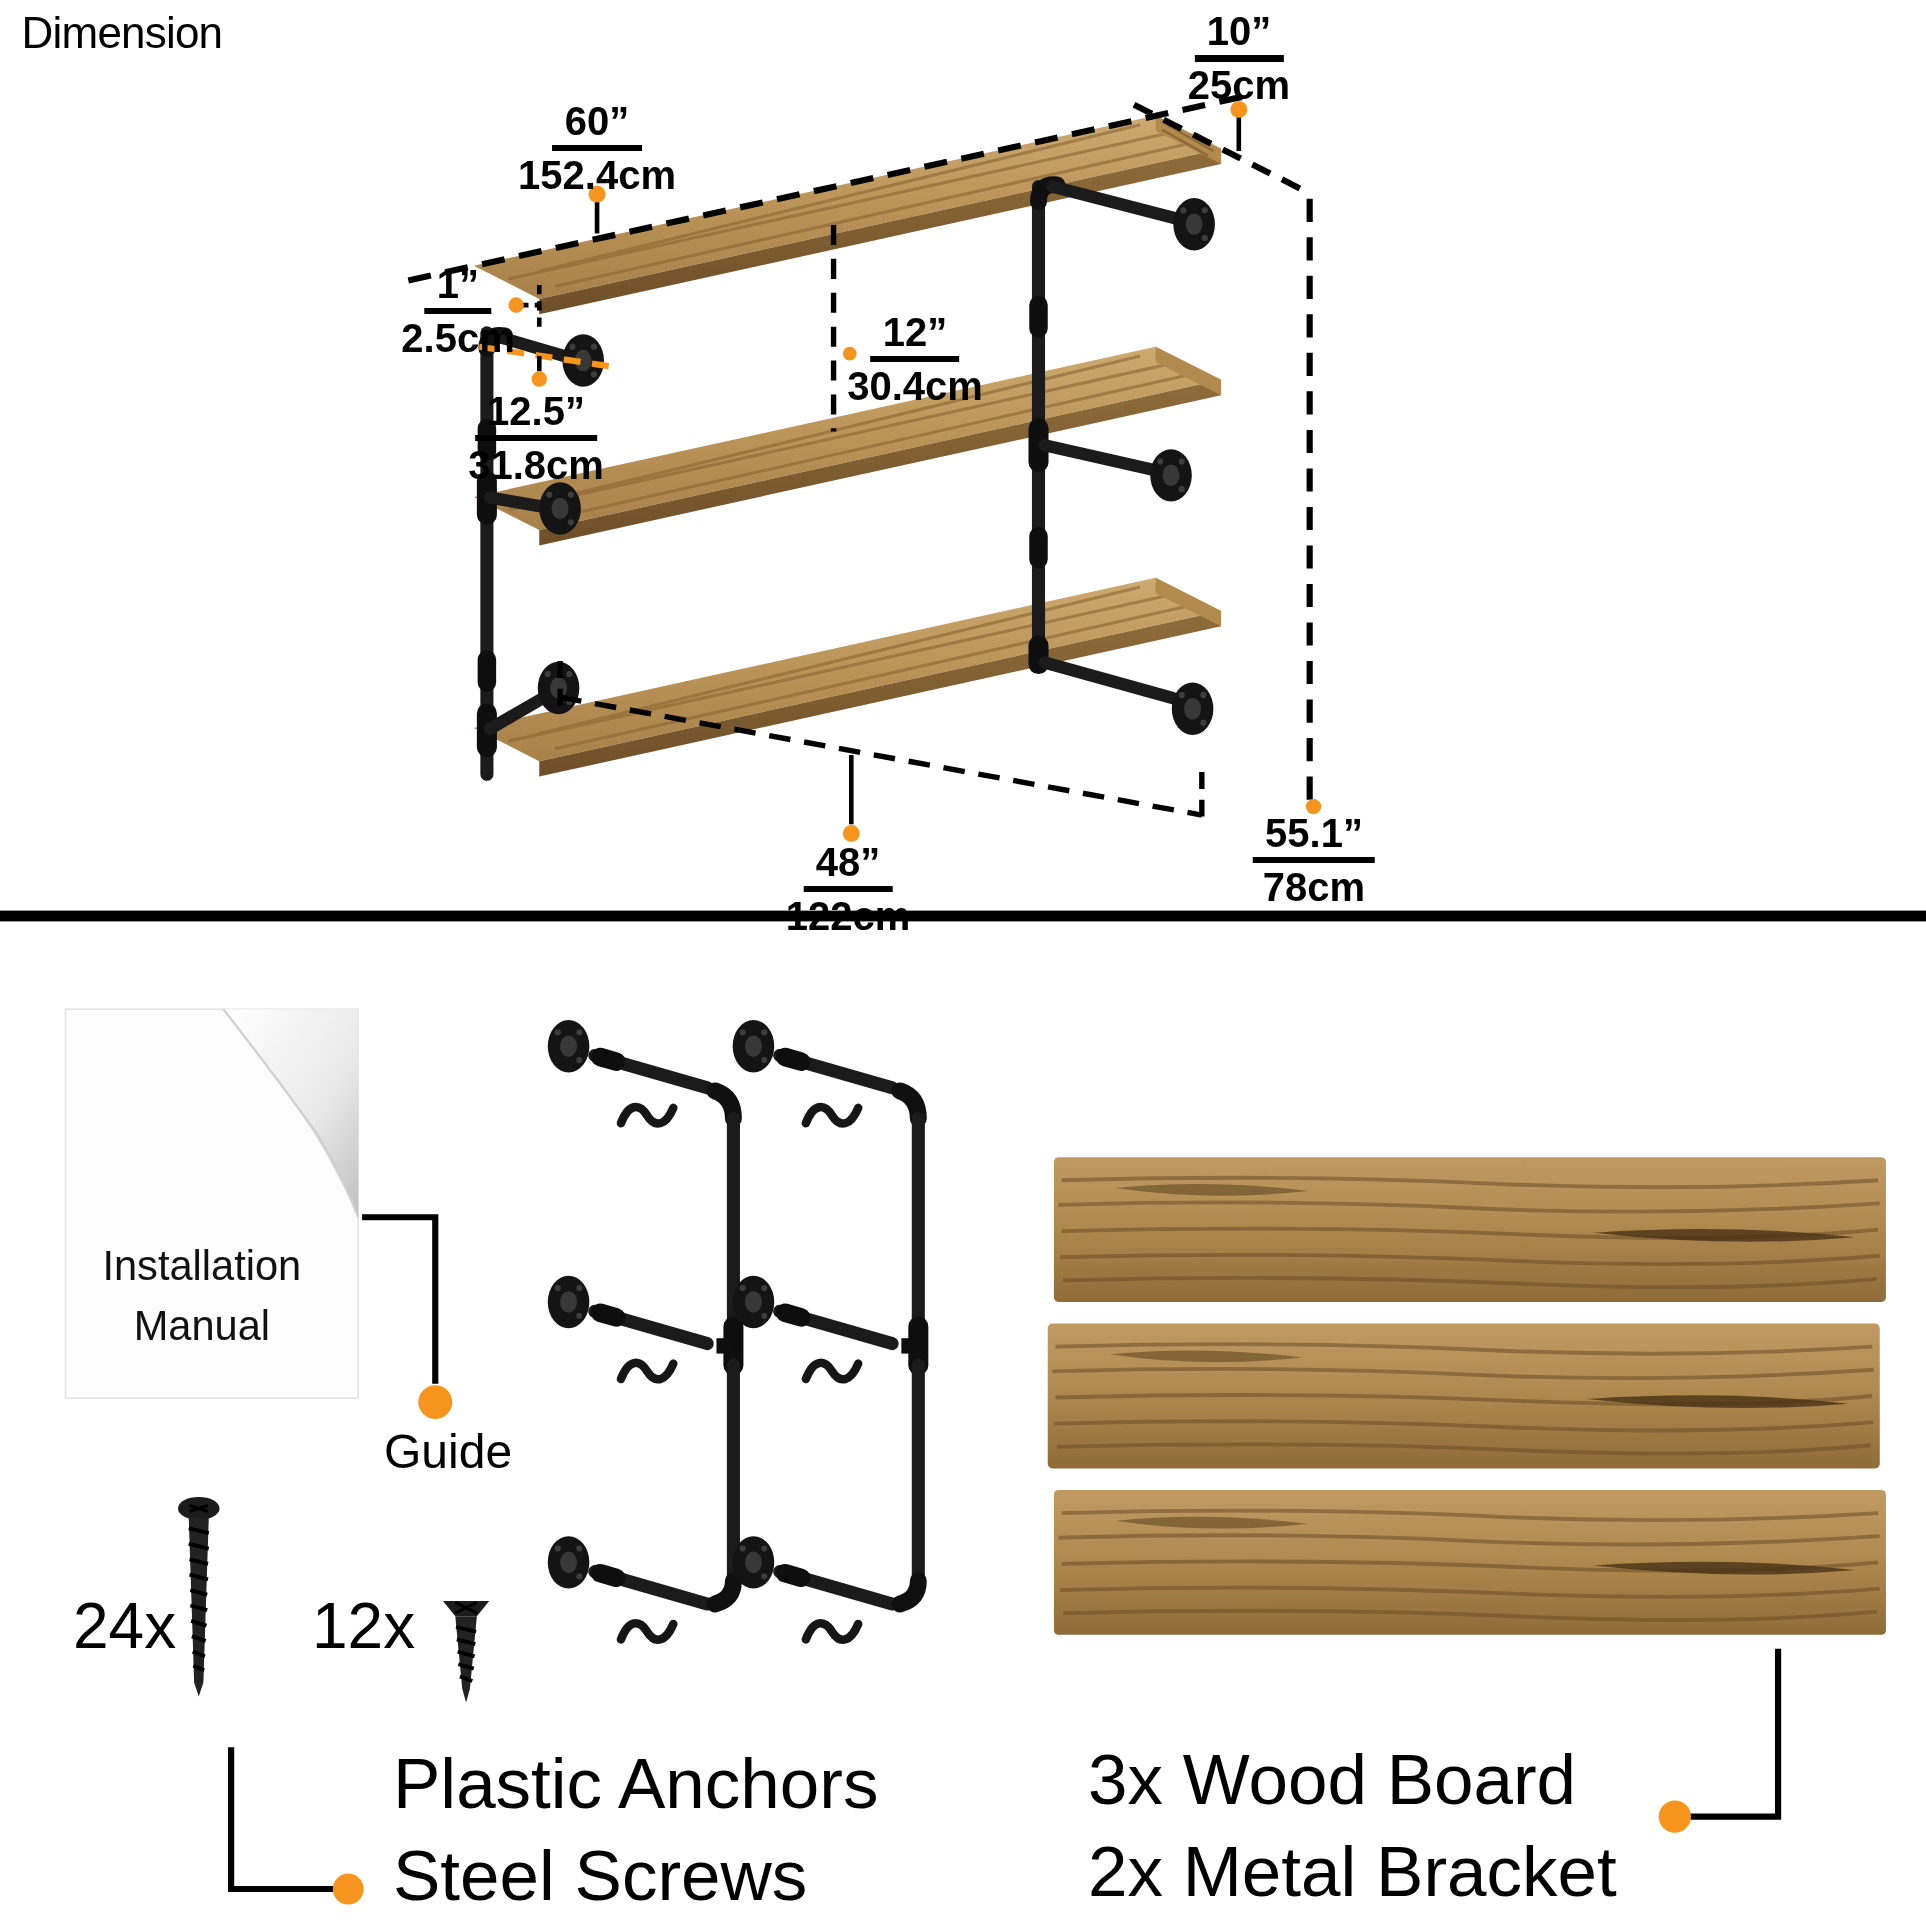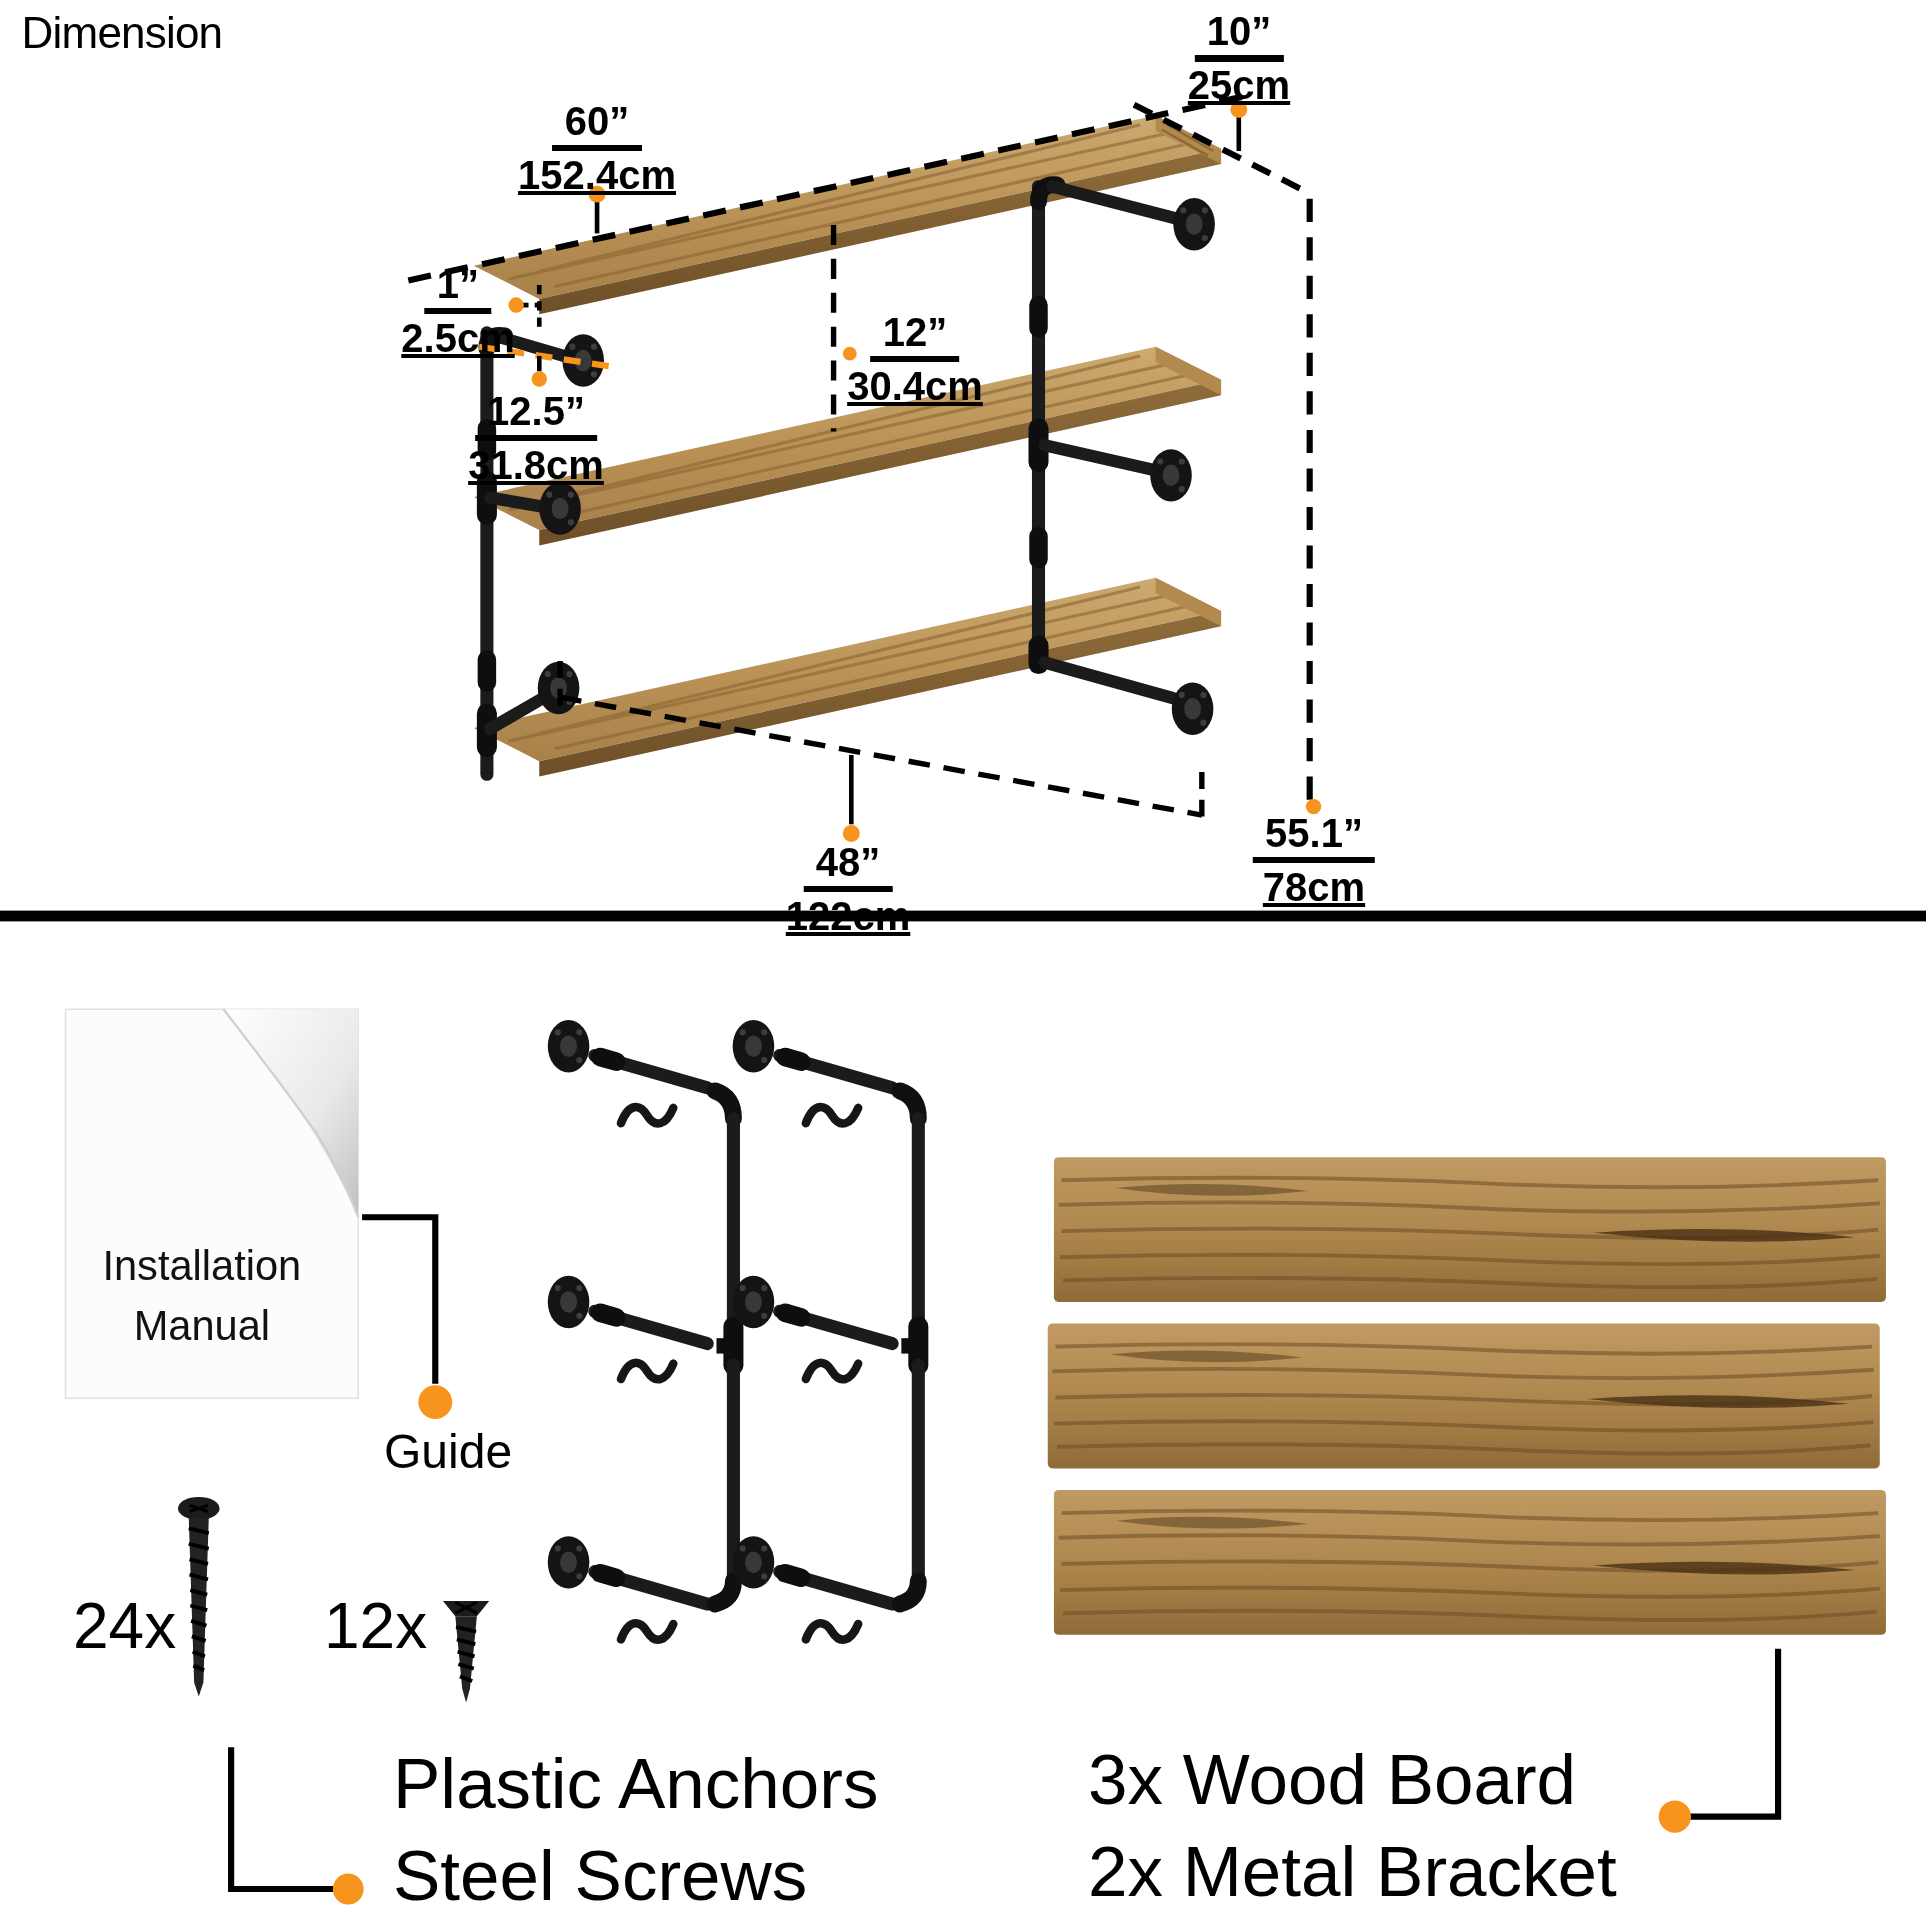--- a/index.html
+++ b/index.html
@@ -7,21 +7,21 @@
          font-family:"Liberation Sans", sans-serif;color:#000;}
   #bg{position:absolute;left:0;top:0;z-index:0;}
   .txt{position:absolute;z-index:2;white-space:nowrap;}
   .title{font-size:44px;font-weight:400;letter-spacing:-0.8px;}
   
   .dim{position:absolute;z-index:2;display:flex;flex-direction:column;align-items:center;
        transform:translateX(-50%);font-weight:600;font-size:40px;line-height:1.1;}
   .dim .inwrap{display:inline-flex;flex-direction:column;align-items:stretch;}
   .dim .in{text-align:center;padding:0 12.3px;}
   .dim .rule{height:6.2px;background:#000;margin:2.3px 0 1.5px 0;}
-  .dim .cm{text-align:right;text-decoration:underline;}
+  .dim .cm{text-align:right;}
   .biglabel{font-size:71px;font-weight:400;line-height:1.3;}
   .count{font-size:64px;font-weight:400;}
   .guide{font-size:48px;font-weight:400;margin-left:45px;}
 </style>
 </head>
 <body>
 
 <div id="stage">
 
 <svg id="bg" width="1926" height="1926" viewBox="0 0 2500 2500">
@@ -284,21 +284,21 @@
     <span class="rule"></span>
       </span>
     <span class="cm">78cm</span>
   </div>
 
 
   <div class="txt guide" style="left:339px;top:1424px;">Guide</div>
 
   <div class="txt count" style="left:73px;top:1589px;">24x</div>
 
-  <div class="txt count" style="left:324px;top:1589px;">12x</div>
+  <div class="txt count" style="left:312px;top:1589px;">12x</div>
 
   <div class="txt biglabel" style="left:393px;top:1738px;">
     <div>Plastic Anchors</div>
     <div>Steel Screws</div>
   </div>
 
   <div class="txt biglabel" style="left:1088px;top:1734px;">
     <div>3x Wood Board</div>
     <div>2x Metal Bracket</div>
   </div>

